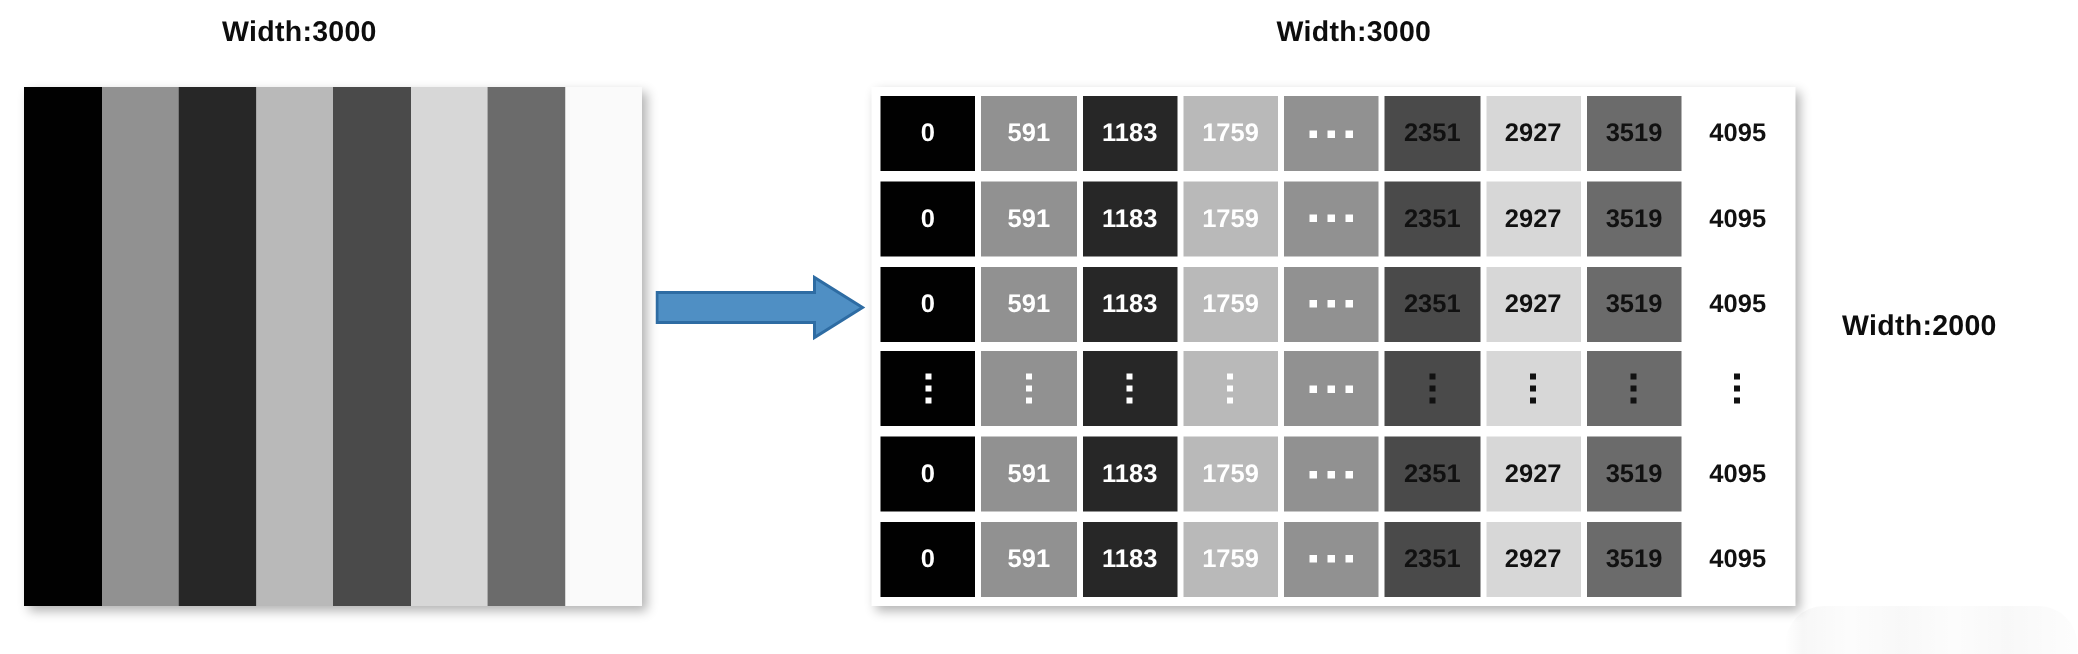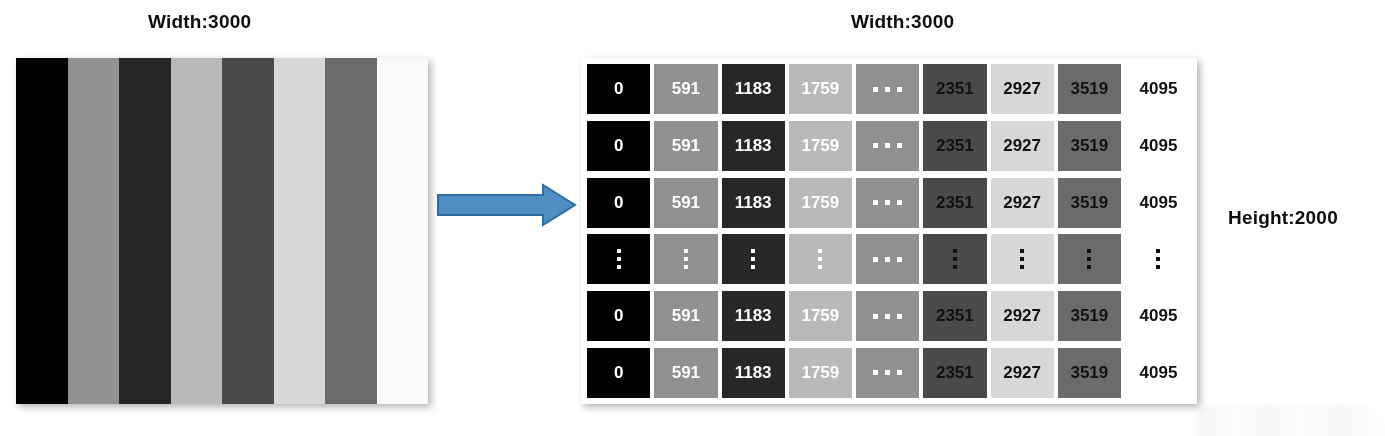--- a/index.html
+++ b/index.html
@@ -146,21 +146,21 @@
   </div>
 
 <div id="flow-arrow">
   <svg width="140" height="44" viewBox="0 0 140 44">
     <polygon id="arrow-poly" points="1,12 106,12 106,2 138,22 106,42 106,32 1,32" stroke-width="2" stroke-linejoin="miter" fill="#4f8fc4" stroke="#2e6ca3"></polygon>
   </svg>
 </div>
 
 <div class="lbl" id="title-right" style="left:851px; top:11px;">Width:3000</div>
 
-<div class="lbl" id="height-label" style="left:1228px; top:207px;">Height:2000</div>
+<div class="lbl" id="height-label" style="left:1228px; top:207px;">Width:2000</div>
 
 <div id="pixel-matrix">
     <div class="mrow">
       <div class="mcell" style="background: rgb(1, 1, 1); color: rgb(255, 255, 255);">0</div>
       <div class="mcell" style="background: rgb(145, 145, 145); color: rgb(255, 255, 255);">591</div>
       <div class="mcell" style="background: rgb(39, 39, 39); color: rgb(255, 255, 255);">1183</div>
       <div class="mcell" style="background: rgb(185, 185, 185); color: rgb(255, 255, 255);">1759</div>
       <div class="mcell" style="background: rgb(145, 145, 145); color: rgb(255, 255, 255);">
         <span class="hdots">
           <i></i>

